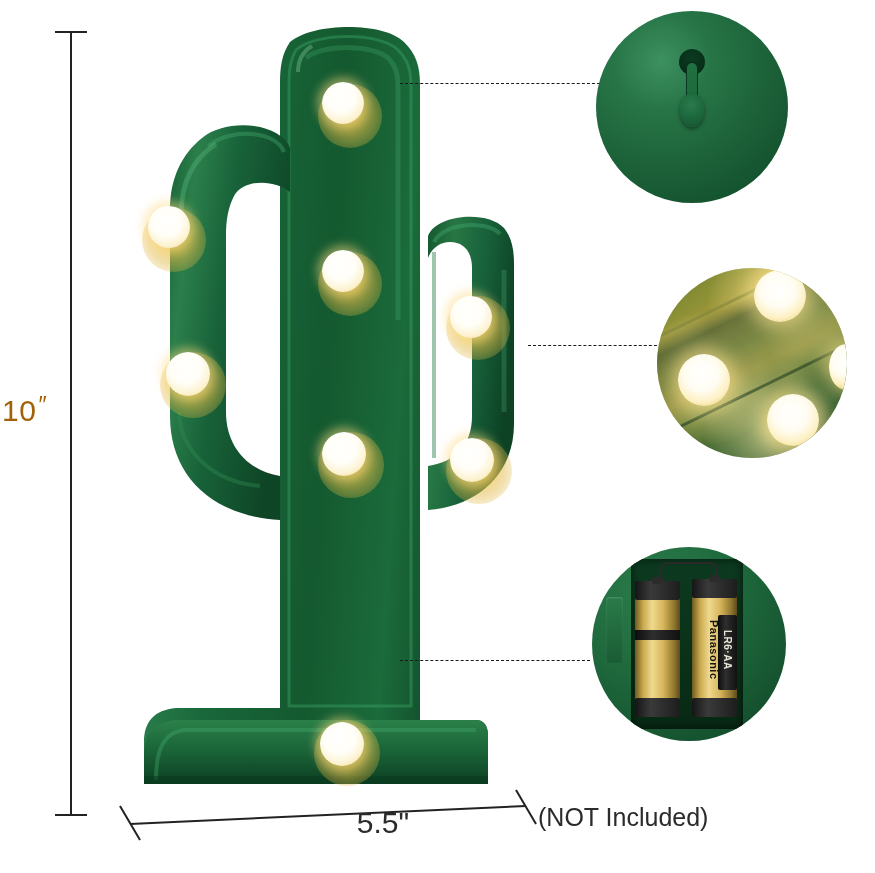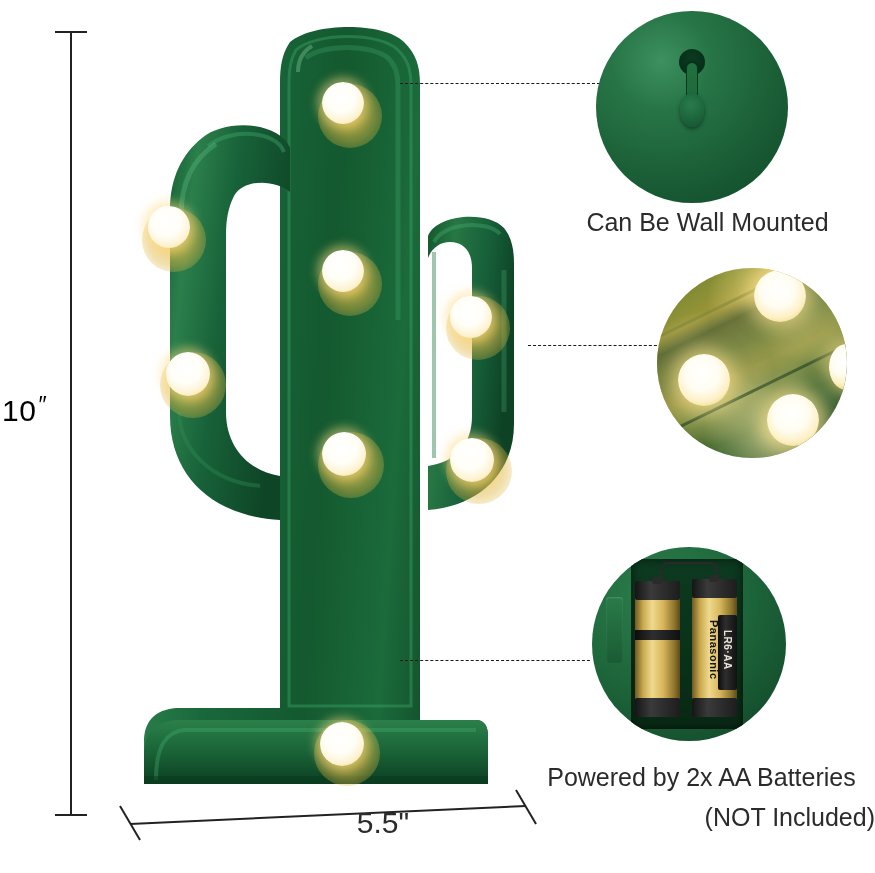--- a/index.html
+++ b/index.html
@@ -13,21 +13,21 @@
   #stage{position:absolute;left:0;top:0;width:875px;height:873px;}
   .abs{position:absolute;}
 
   
   .dim-v-line{left:70px;top:31px;width:2px;height:785px;background:#222;}
   .dim-v-cap{left:55px;width:32px;height:2px;background:#222;}
   .dim-v-cap.top{top:31px;}
   .dim-v-cap.bot{top:814px;}
   .dim-v-label{
     left:2px;top:392px;width:66px;
-    font-size:30px;color:#000000;letter-spacing:.5px;
+    font-size:30px;color:#a16207;letter-spacing:.5px;
     text-align:left;white-space:nowrap;
   }
   .dim-v-label .inch{font-size:23px;vertical-align:8px;margin-left:2px;}
 
   .dim-h-label{
     left:318px;top:806px;width:130px;
     font-size:30px;color:#2b2b2b;text-align:center;white-space:nowrap;
   }
 
   
@@ -294,21 +294,20 @@
   <div class="callout" style="left:596px;top:11px;width:192px;height:192px;">
     <div class="wm-body">
       <div class="wm-keyhole">
         <div class="wm-kh-circle"></div>
         <div class="wm-kh-slot"></div>
         <div class="wm-kh-stem"></div>
         <div class="wm-kh-knob"></div>
       </div>
     </div>
   </div>
-  <div class="abs callout-label" style="left:540px;top:205px;width:335px;">Can Be Wall Mounted</div>
 
   <div class="abs leader" style="left:528px;top:345px;width:144px;"></div>
   <div class="callout" style="left:657px;top:268px;width:190px;height:190px;">
     <div class="led-body">
       <div class="led-band"></div>
       <div class="led-bulb" style="left:97px;top:2px;width:52px;height:52px;"></div>
       <div class="led-bulb" style="left:21px;top:86px;width:52px;height:52px;"></div>
       <div class="led-bulb" style="left:110px;top:126px;width:52px;height:52px;"></div>
       <div class="led-bulb" style="left:172px;top:76px;width:34px;height:46px;"></div>
     </div>
@@ -334,16 +333,15 @@
           <div class="cap-dark" style="top:5%;"></div>
           <div class="nub" style="top:2%;"></div>
           <div class="brand">Panasonic</div>
           <div class="band-black" style="top:30%;height:52%;left:58%;right:0;border-radius:2px;"></div>
           <div class="brand" style="left:58%;right:0;color:#e8e4d8;font-size:10px;">LR6·AA</div>
           <div class="cap-dark" style="top:88%;"></div>
         </div>
       </div>
     </div>
   </div>
-  <div class="abs callout-label" style="left:528px;top:760px;width:347px;">Powered by 2x AA Batteries</div>
-  <div class="abs callout-label" style="left:528px;top:800px;width:347px;text-align:right;padding-left:10px;box-sizing:border-box;">(NOT Included)</div>
+  <div class="abs callout-label" style="left:528px;top:800px;width:347px;text-align:left;padding-left:10px;box-sizing:border-box;">(NOT Included)</div>
 
 </div>
 
 </body></html>

